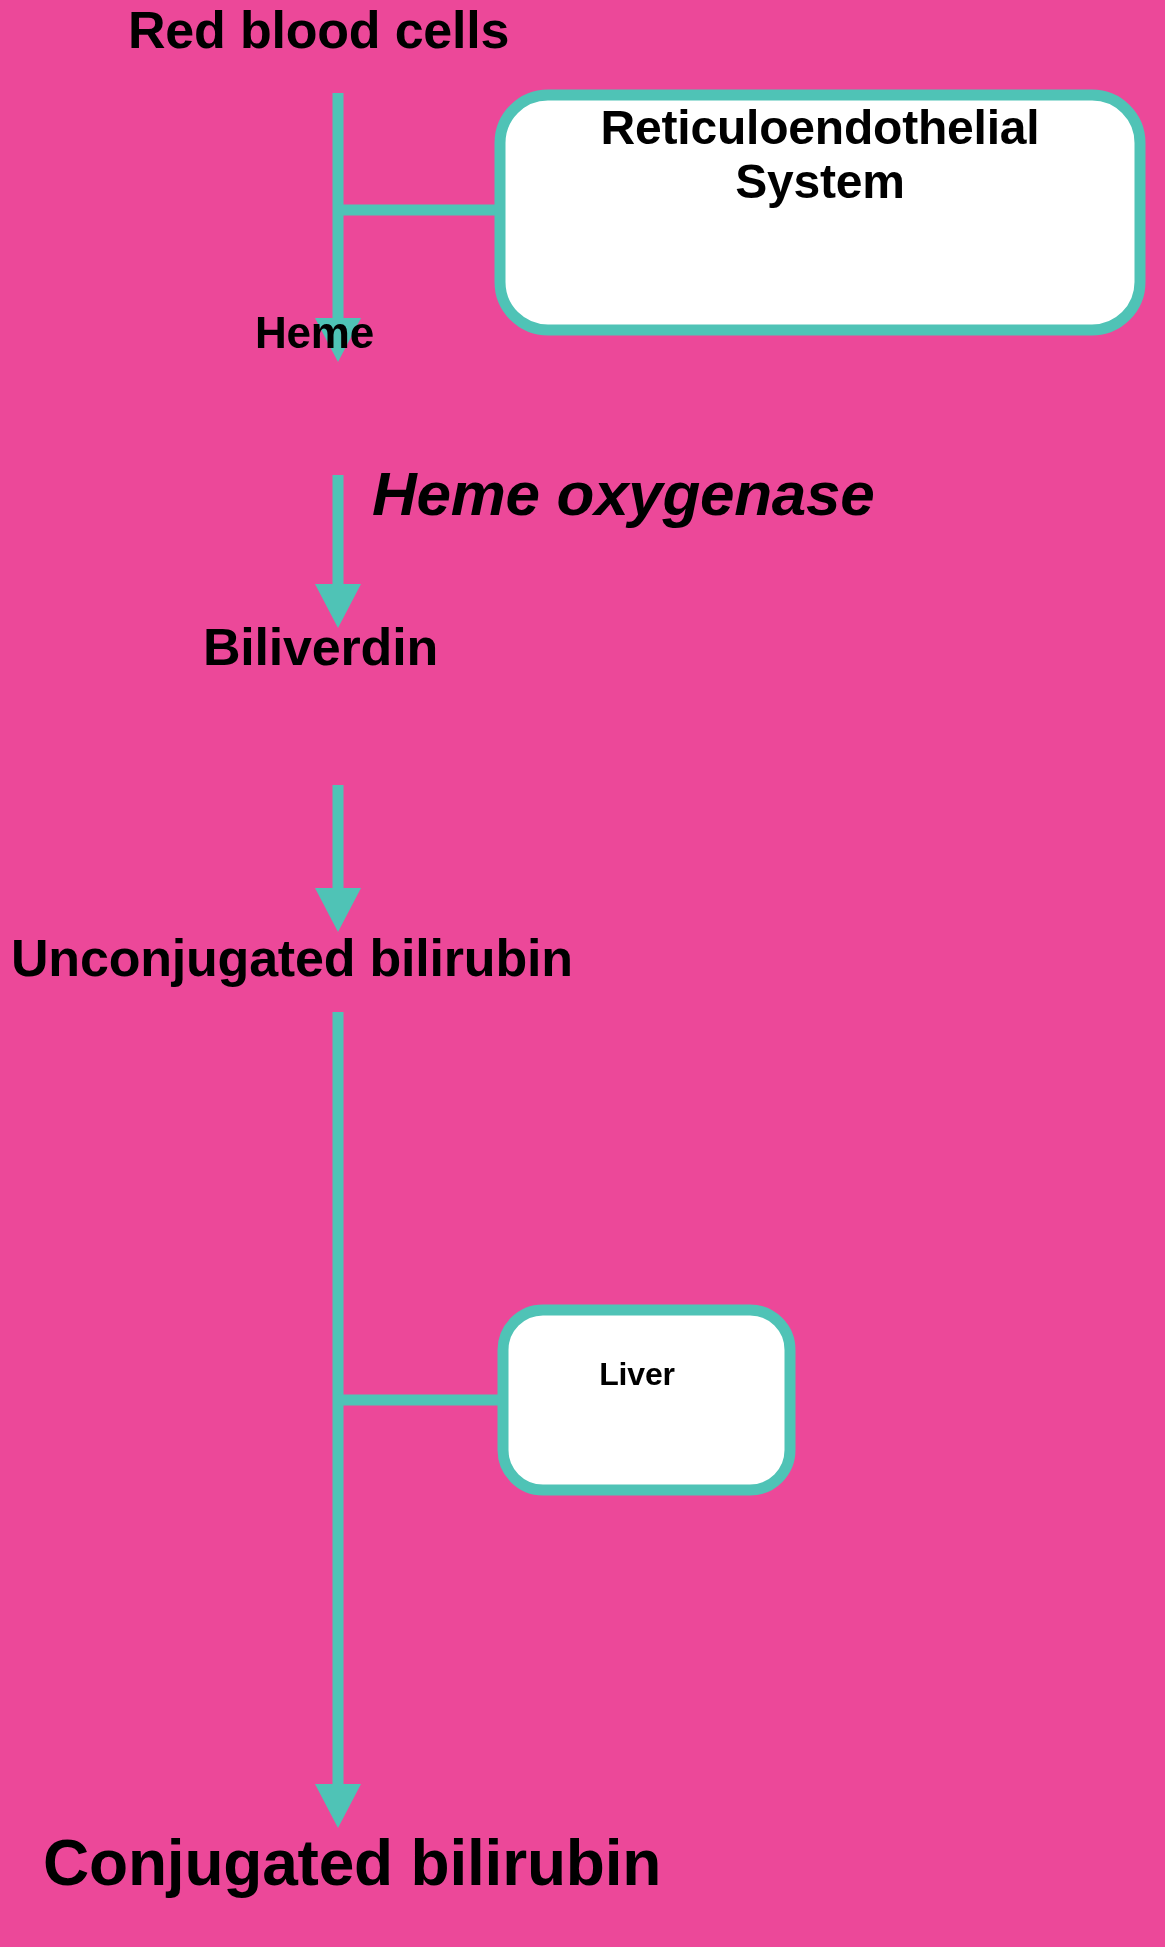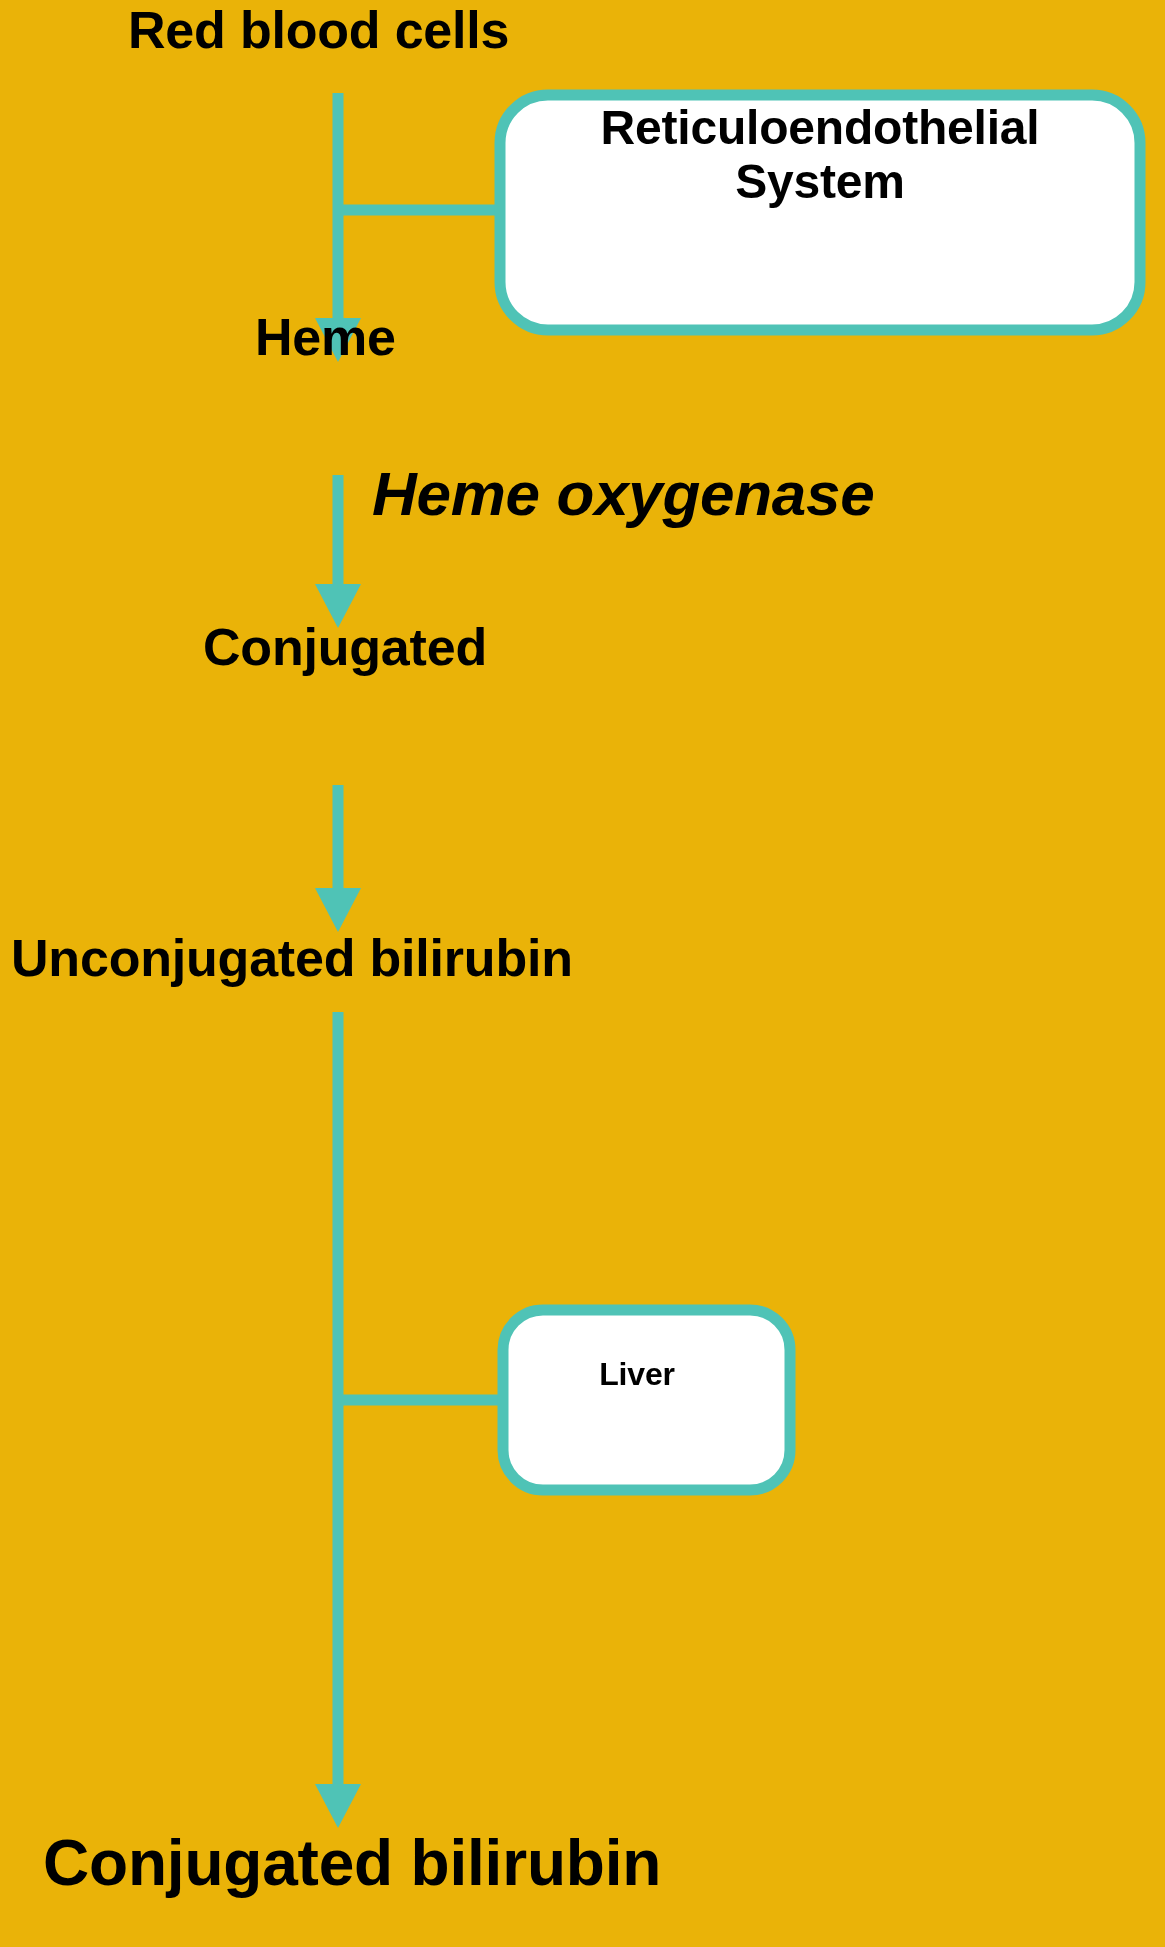--- a/index.html
+++ b/index.html
@@ -8,21 +8,21 @@
     padding: 0;
     background: #ffffff;
   }
   body {
     font-family: "Liberation Sans", "DejaVu Sans", sans-serif;
   }
   #diagram-root {
     position: relative;
     width: 1165px;
     height: 1947px;
-    background: #eab308;
+    background: #ec4899;
     overflow: hidden;
   }
   #flow-svg {
     position: absolute;
     left: 0;
     top: 0;
     width: 1165px;
     height: 1947px;
   }
   .node-label {
@@ -45,21 +45,21 @@
   .box-label {
     position: absolute;
     color: #000000;
     font-weight: 700;
     text-align: center;
     line-height: 1.12;
     letter-spacing: -0.2px;
   }
   
   #label-rbc        { left: 128px; top: 3px;    font-size: 52px; }
-  #label-heme       { left: 255px; top: 310px;  font-size: 52px; }
+  #label-heme       { left: 255px; top: 310px;  font-size: 44px; }
   #label-biliverdin { left: 203px; top: 620px;  font-size: 52px; }
   #label-unconj     { left: 11px;  top: 931px;  font-size: 52px; }
   #label-conj       { left: 43px;  top: 1830px; font-size: 64px; }
 
   #label-heme-oxygenase { left: 372px; top: 462px;  font-size: 62px; }
   #label-udp            { left: 362px; top: 1578px; font-size: 46px; }
 
   #box-res-label  { left: 510px; top: 101px;  width: 620px; font-size: 48px; }
   #box-liver-label{ left: 492px; top: 1357px; width: 290px; font-size: 32px; }
 </style>
@@ -96,21 +96,21 @@
 
     <line x1="338" y1="1400" x2="503" y2="1400" stroke="#4FC3B6" stroke-width="11" stroke-linecap="butt"></line>
 
     <rect x="503" y="1310" width="287" height="180" rx="40" ry="40" fill="#ffffff" stroke="#4FC3B6" stroke-width="11"></rect>
   </svg>
 
   <div class="node-label" id="label-rbc">Red blood cells</div>
 
   <div class="node-label" id="label-heme">Heme</div>
 
-  <div class="node-label" id="label-biliverdin">Conjugated</div>
+  <div class="node-label" id="label-biliverdin">Biliverdin</div>
 
   <div class="node-label" id="label-unconj">Unconjugated bilirubin</div>
 
   <div class="node-label" id="label-conj">Conjugated bilirubin</div>
 
   <div class="enzyme-label" id="label-heme-oxygenase">Heme oxygenase</div>
 
 
   <div class="box-label" id="box-res-label">
     <div>Reticuloendothelial</div>

